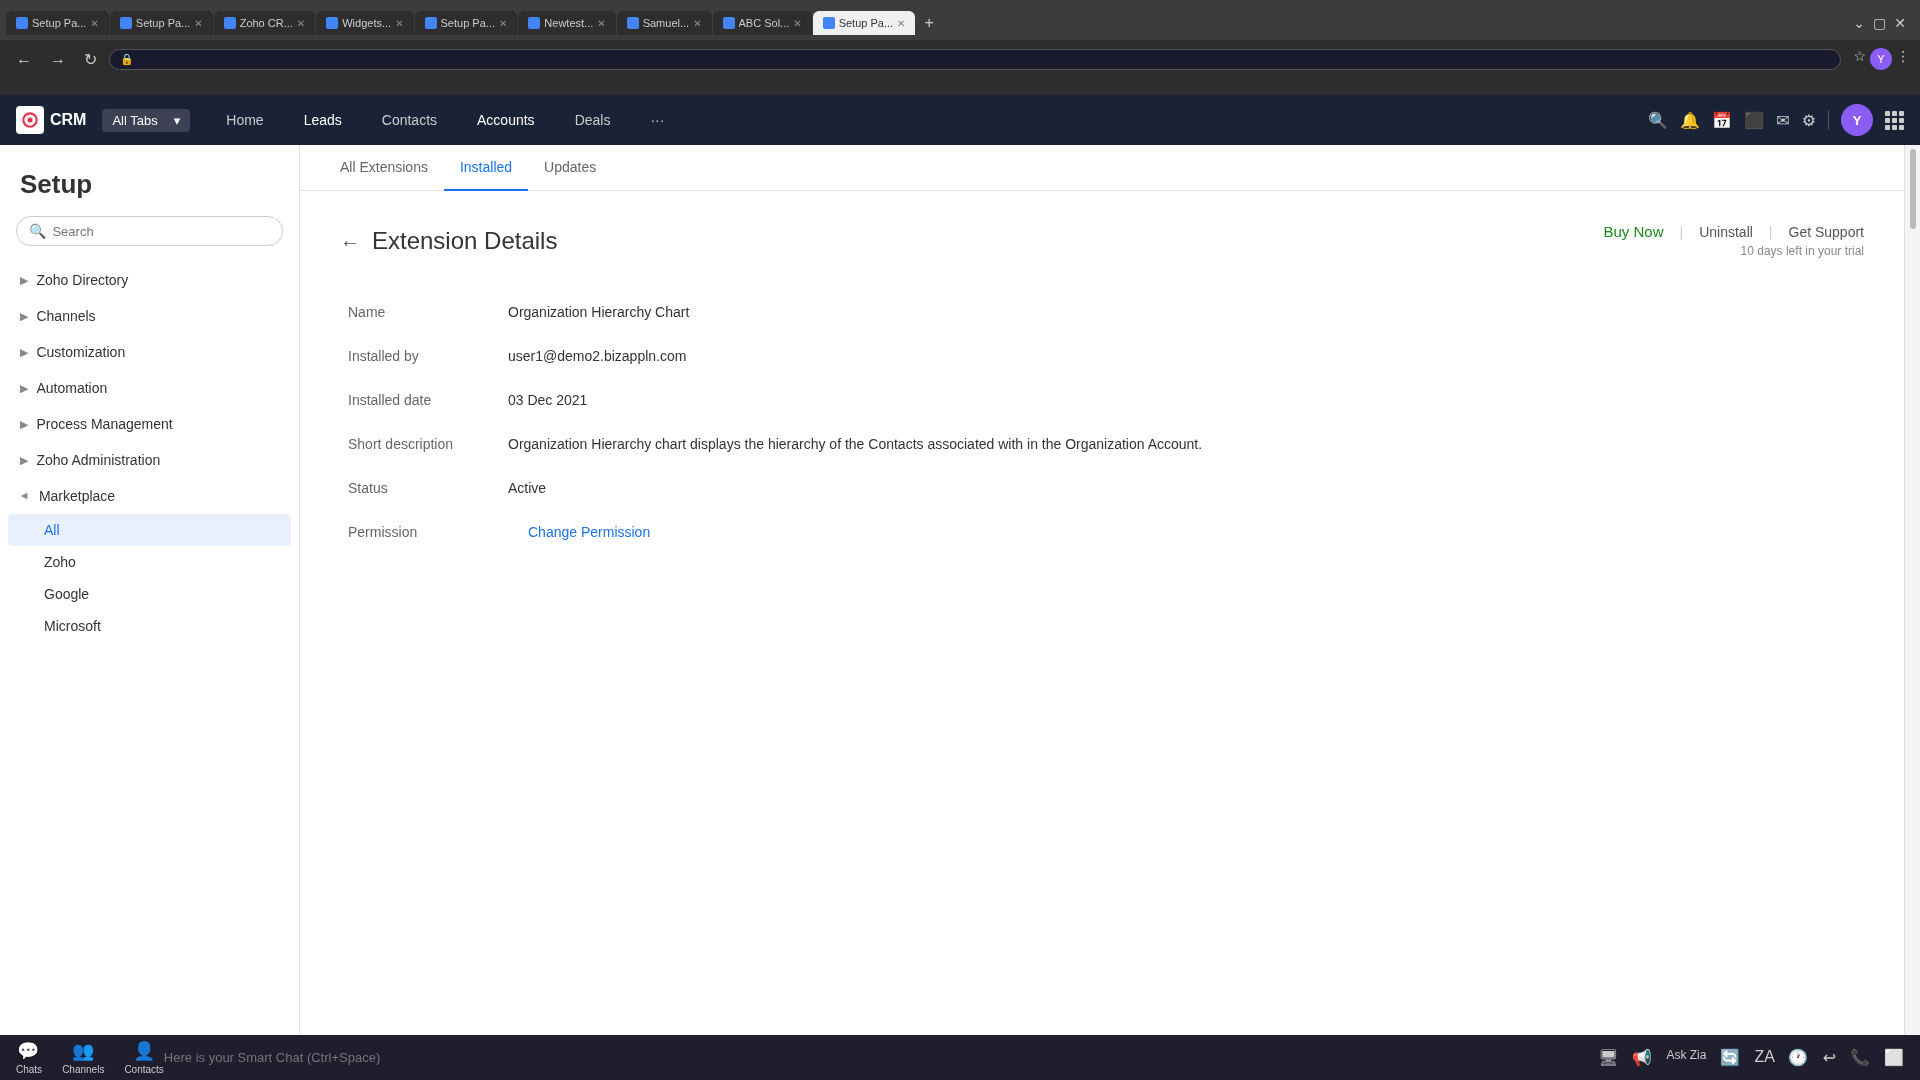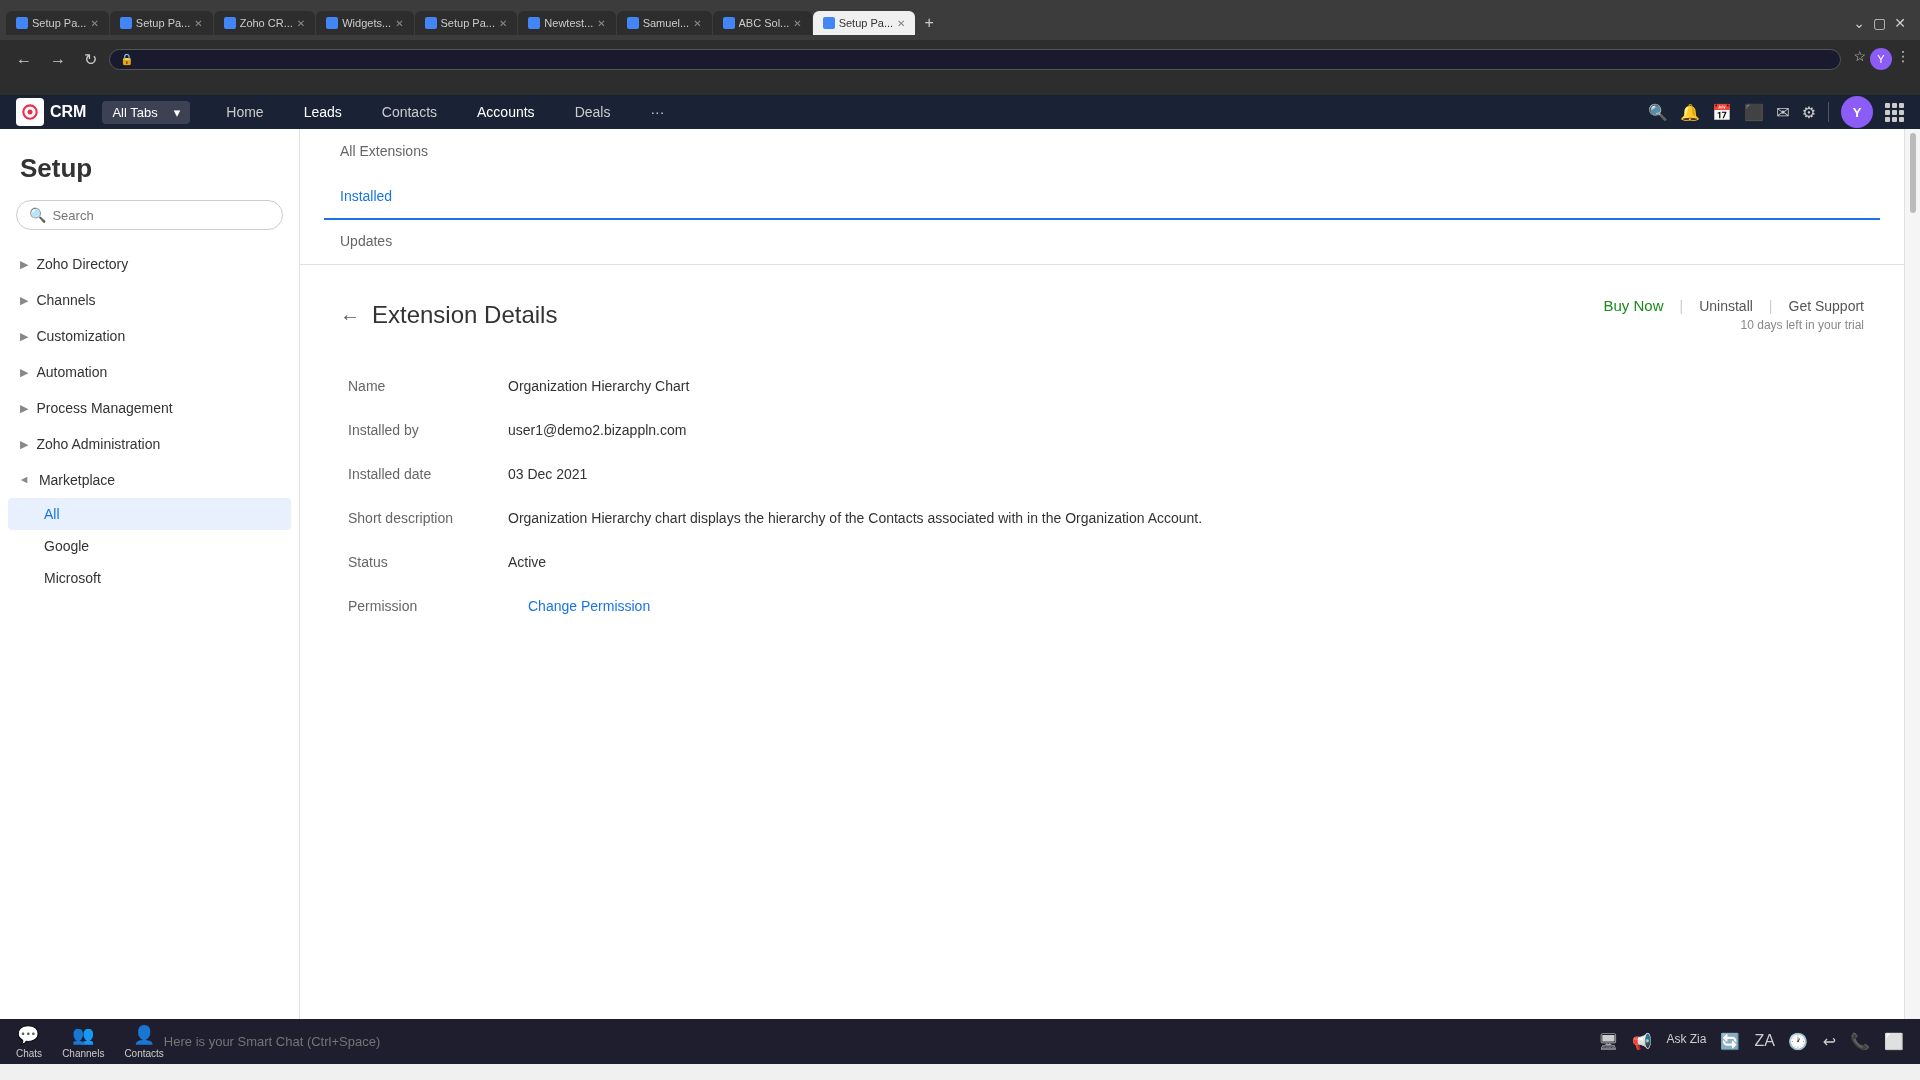--- a/index.html
+++ b/index.html
@@ -17,21 +17,21 @@
     .tab-add { color: #ccc; padding: 4px 8px; font-size: 16px; cursor: pointer; }
     .tab-controls { margin-left: auto; display: flex; gap: 8px; color: #ccc; font-size: 14px; padding-right: 8px; }
 
     .nav-bar { display: flex; align-items: center; padding: 4px 10px; background: #2d2d2d; height: 38px; gap: 6px; }
     .nav-btn { color: #ccc; font-size: 16px; padding: 2px 6px; cursor: pointer; }
     .address-bar { flex: 1; background: #1a1a2e; border: 1px solid #555; border-radius: 20px; padding: 3px 10px; color: #ddd; font-size: 12px; display: flex; align-items: center; gap: 6px; }
     .address-bar .lock { color: #aaa; font-size: 11px; }
     .nav-actions { display: flex; gap: 4px; color: #ccc; font-size: 14px; margin-left: 6px; }
 
     
-    .app-header { background: #1a2236; height: 34px; display: flex; align-items: center; padding: 16px 16px; gap: 16px; }
+    .app-header { background: #1a2236; height: 50px; display: flex; align-items: center; padding: 16px 16px; gap: 16px; }
     .crm-logo { display: flex; align-items: center; gap: 6px; color: white; font-size: 16px; font-weight: 600; }
     .crm-logo .logo-icon { width: 28px; height: 28px; background: white; border-radius: 4px; display: flex; align-items: center; justify-content: center; }
     .crm-logo .logo-icon svg { width: 20px; height: 20px; }
     .all-tabs-btn { background: rgba(255,255,255,0.15); color: white; border: none; padding: 4px 10px; border-radius: 4px; font-size: 13px; cursor: pointer; display: flex; align-items: center; gap: 16px; }
     .header-nav { display: flex; align-items: center; gap: 16px; margin-left: 8px; }
     .header-nav a { color: #ccc; text-decoration: none; padding: 6px 12px; font-size: 14px; white-space: nowrap; }
     .header-spacer { flex: 1; }
     .header-icons { display: flex; align-items: center; gap: 12px; color: #ccc; }
     .header-icons span { cursor: pointer; font-size: 16px; }
     .avatar { width: 32px; height: 32px; background: #8b5cf6; border-radius: 50%; display: flex; align-items: center; justify-content: center; color: white; font-size: 13px; font-weight: 600; }
@@ -48,21 +48,21 @@
     .search-box input { border: none; outline: none; flex: 1; font-size: 13px; color: #555; }
     .search-box .search-icon-inner { color: #888; font-size: 14px; }
     .sidebar-item { display: flex; align-items: center; padding: 10px 20px; cursor: pointer; color: #333; font-size: 14px; gap: 8px; }
     .sidebar-item .arrow { font-size: 11px; color: #888; }
     .sidebar-item.expanded .arrow { transform: rotate(90deg); }
     .sidebar-sub-item { padding: 8px 20px 8px 44px; cursor: pointer; font-size: 14px; color: #333; }
     .sidebar-sub-item.active { background: #e8f0fe; color: #1a73e8; font-weight: 500; border-radius: 4px; margin: 0 8px; padding: 8px 12px 8px 36px; }
 
     
     .content-area { flex: 1; background: white; overflow-y: auto; }
-    .tabs-bar { display: flex; border-bottom: 1px solid #e0e0e0; padding: 0 24px; flex-direction: column; }
+    .tabs-bar { display: flex; border-bottom: 1px solid #e0e0e0; padding: 0 24px; }
     .tab-item { padding: 14px 16px; cursor: pointer; font-size: 14px; color: #666; border-bottom: 2px solid transparent; margin-bottom: -1px; }
     .tab-item.active { color: #1a73e8; border-bottom: 2px solid #1a73e8; font-weight: 500; }
 
     
     .ext-content { padding: 32px 40px; }
     .ext-header { display: flex; align-items: center; justify-content: space-between; margin-bottom: 32px; }
     .ext-title-row { display: flex; align-items: center; gap: 12px; }
     .back-arrow { color: #555; font-size: 20px; cursor: pointer; text-decoration: none; }
     .ext-title { font-size: 24px; color: #333; font-weight: 500; }
     .ext-actions { display: flex; align-items: center; gap: 0; }
@@ -241,20 +241,21 @@
     </div>
     <div class="sidebar-item">
       <span class="arrow">▶</span>
       <span>Zoho Administration</span>
     </div>
     <div class="sidebar-item expanded">
       <span class="arrow">▼</span>
       <span>Marketplace</span>
     </div>
     <div class="sidebar-sub-item active">All</div>
+    <div class="sidebar-sub-item">Zoho</div>
     <div class="sidebar-sub-item">Google</div>
     <div class="sidebar-sub-item">Microsoft</div>
   </div>
 
   <div class="content-area">
 
     <div class="tabs-bar">
       <div class="tab-item">All Extensions</div>
       <div class="tab-item active">Installed</div>
       <div class="tab-item">Updates</div>

